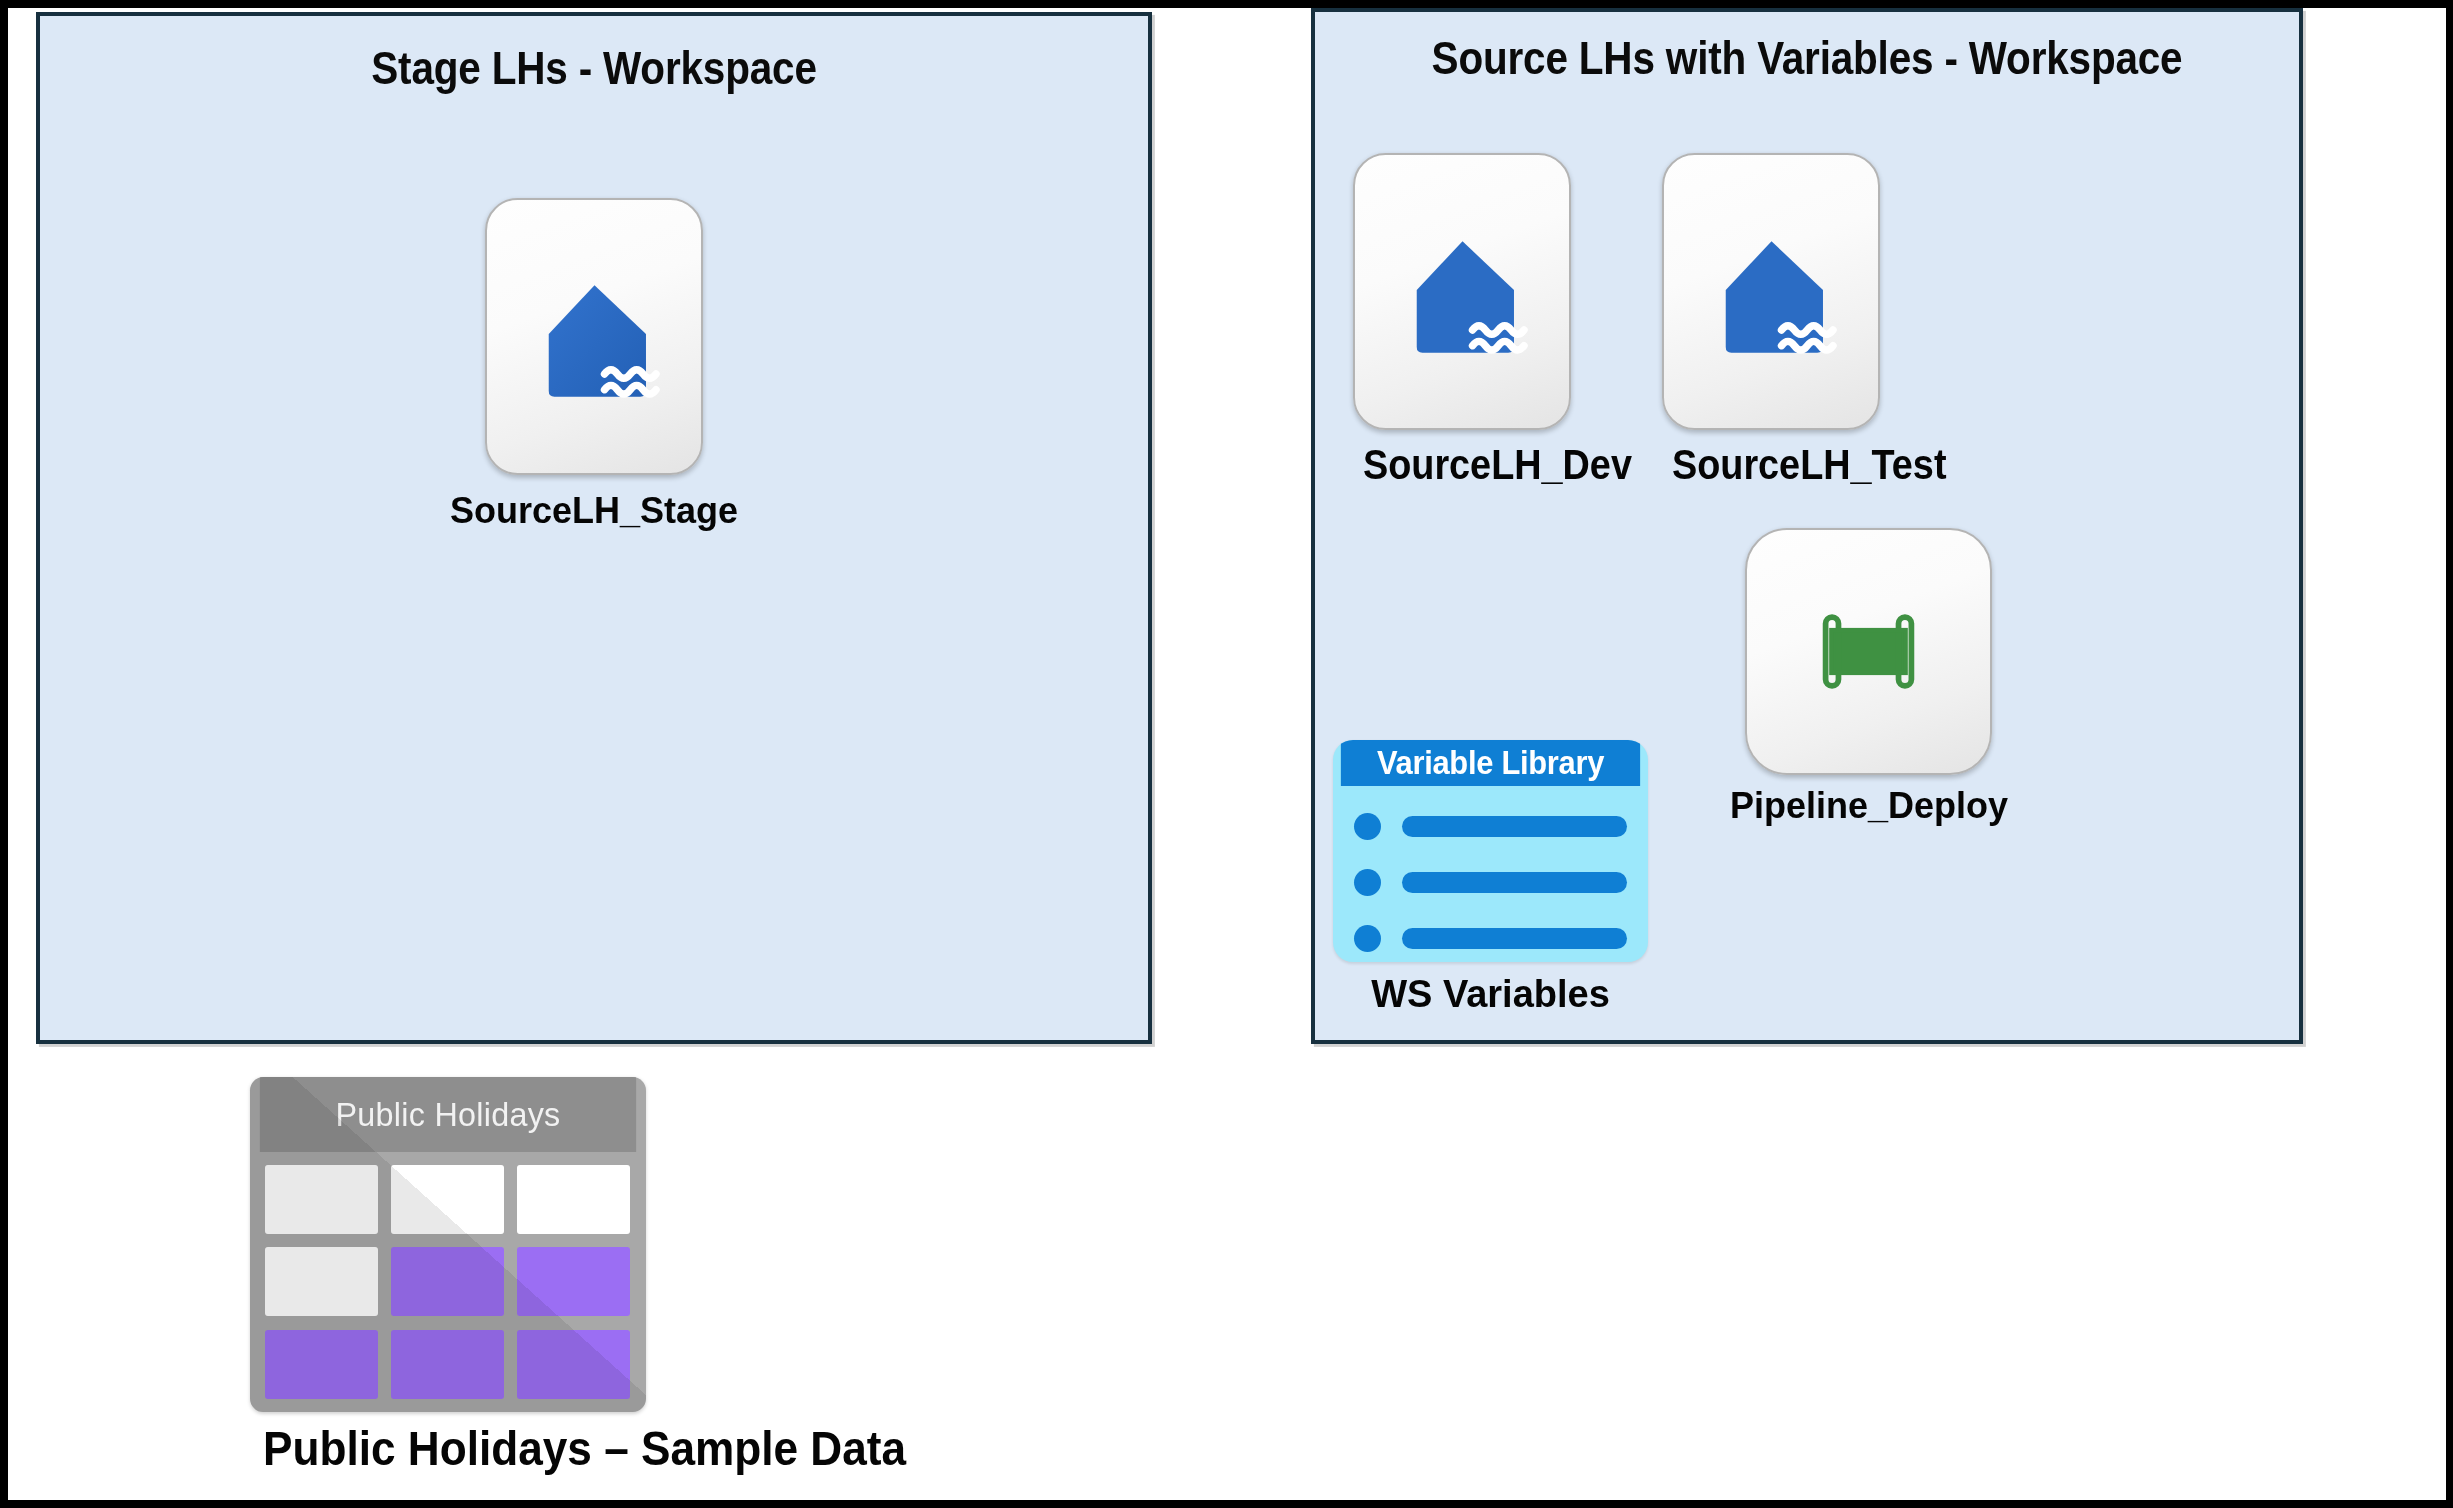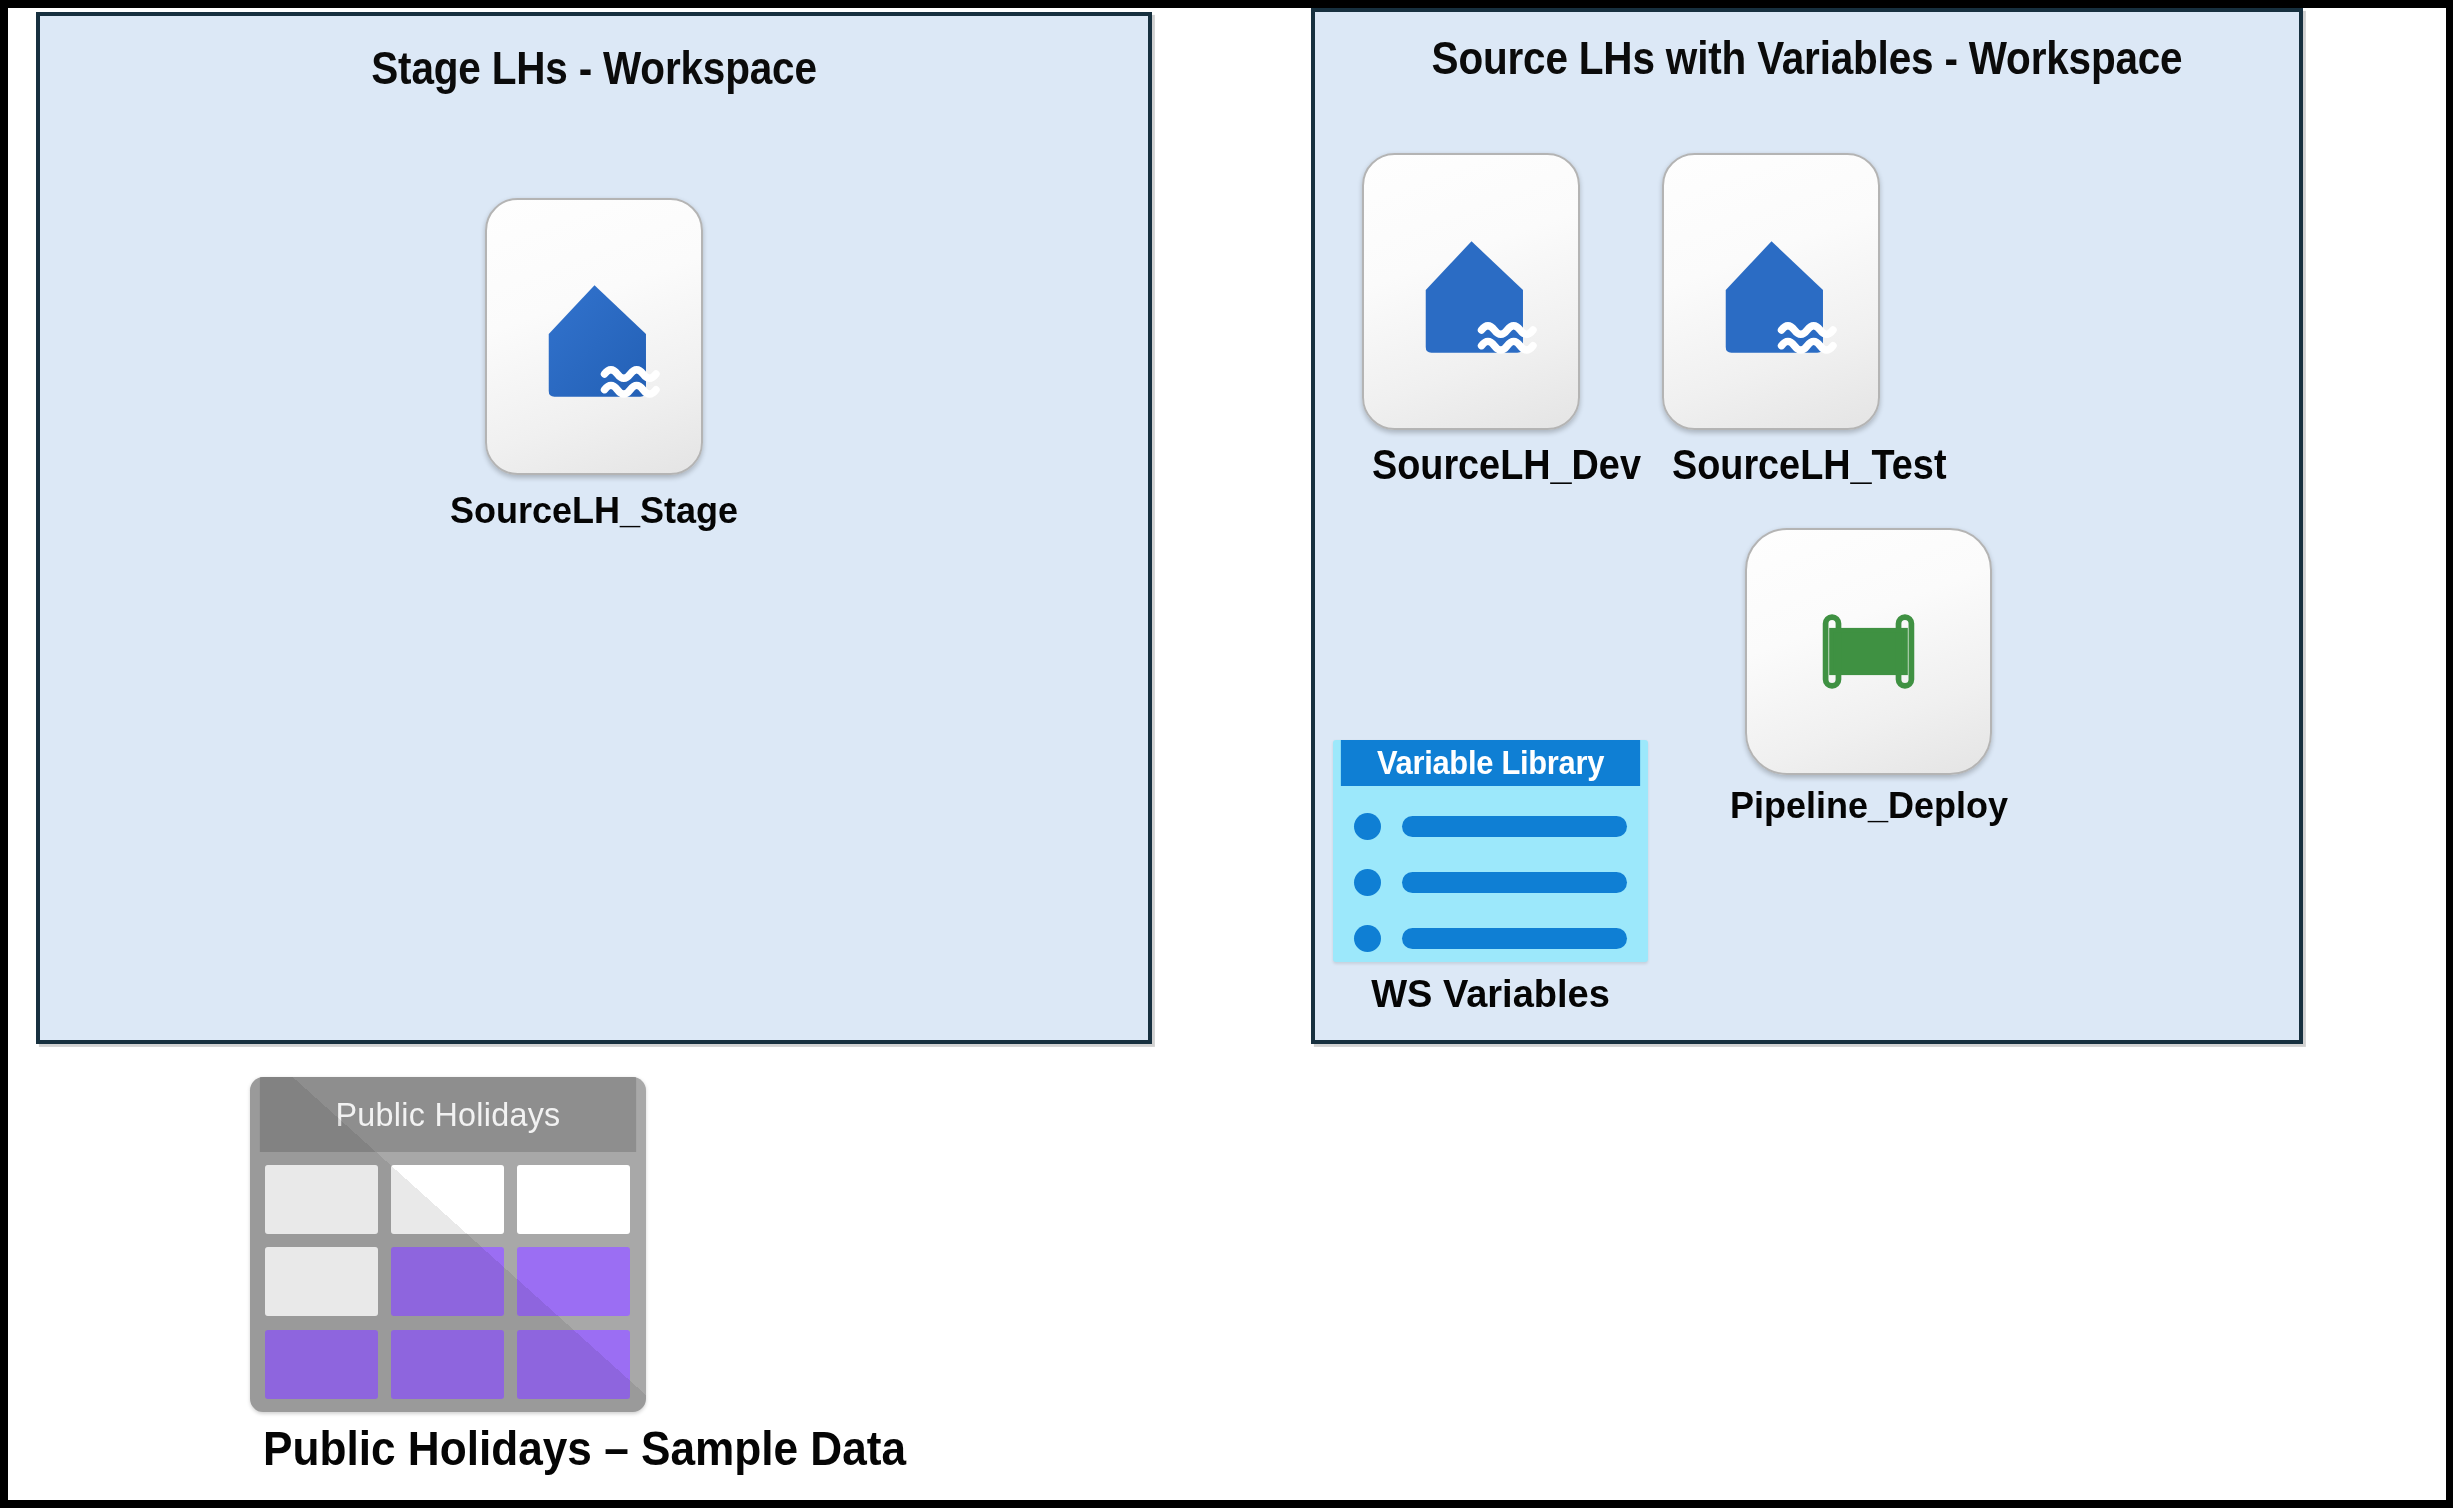--- a/index.html
+++ b/index.html
@@ -65,32 +65,32 @@
     font-size:42px;transform:scaleX(.9);
   }
 
   
   #item-sourcelh-stage{left:0;right:0;top:182px;}
   #item-sourcelh-stage .item-label{margin-top:17px;}
   #item-pipeline-stage{left:0;right:0;top:590px;}
   #item-pipeline-stage .item-label{margin-top:13.4px;}
 
   
-  #item-sourcelh-dev{left:37px;top:141px;width:220px;margin-left:9px;}
+  #item-sourcelh-dev{left:37px;top:141px;width:220px;}
   #item-sourcelh-test{left:346px;top:141px;width:220px;text-align:center;}
   #item-sourcelh-prod{left:658px;top:141px;width:220px;}
   .lh-row .item-label{margin-top:13.4px;}
 
   #item-pipeline-deploy{left:415px;top:516px;width:277px;}
   #item-pipeline-deploy .item-label{margin-top:11.5px;}
 
   
   #item-ws-variables{left:18px;top:728px;width:315px;}
   .varcard{
-    width:315px;height:222px;border-radius:3px;overflow:hidden;
+    width:315px;height:222px;border-radius:20px;overflow:hidden;
     background:#9ce8fb;margin:0 auto;
     box-shadow:0 1.9px 2.9px rgba(0,0,0,.10);
   }
   .varcard-head{
     height:46px;background:#0f7fd4;color:#ffffff;
     display:flex;align-items:center;justify-content:center;
     font-family:"Liberation Sans Narrow","Liberation Sans",sans-serif;
     font-weight:bold;font-size:32.5px;letter-spacing:-0.3px;
     transform:scaleX(.95);
   }

